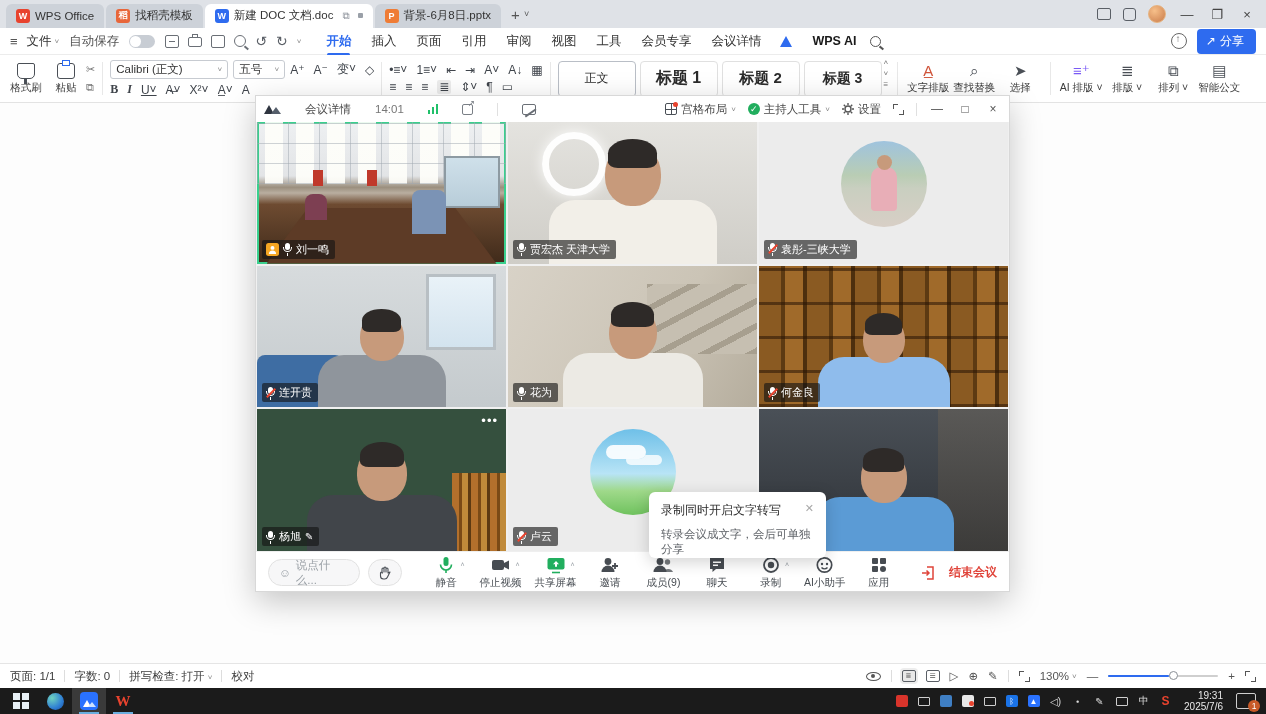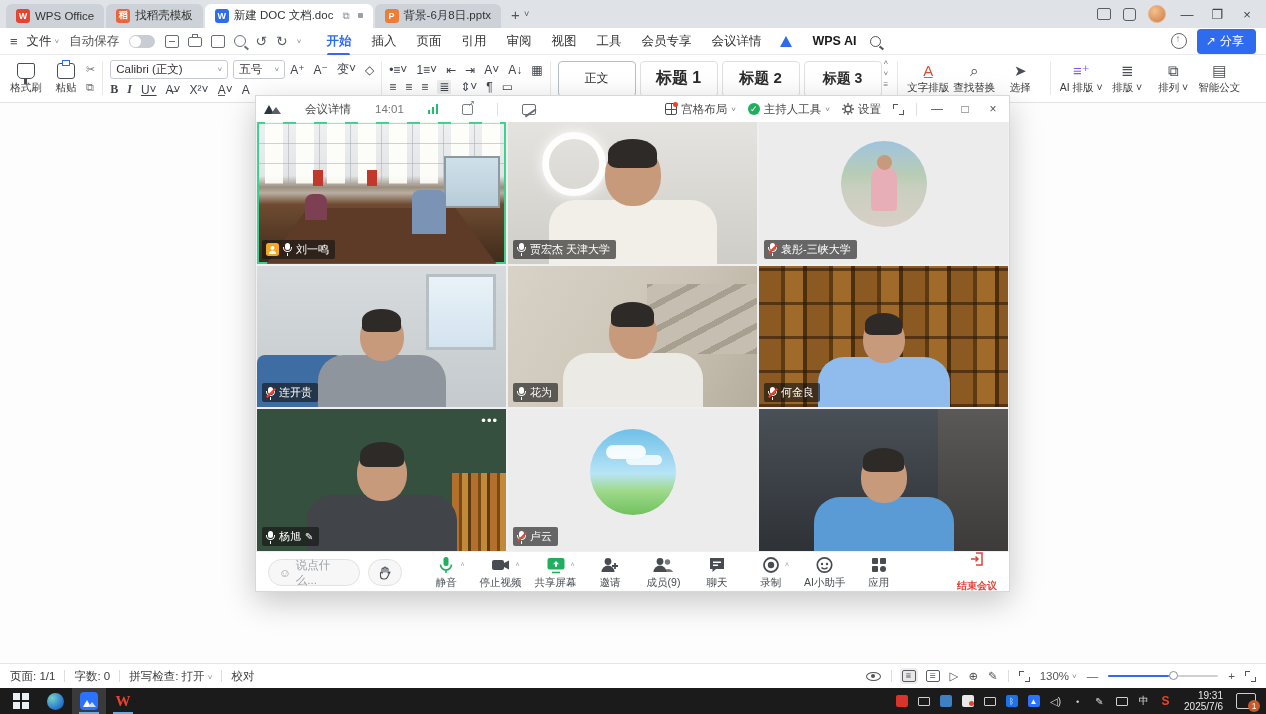--- a/index.html
+++ b/index.html
@@ -191,21 +191,21 @@
   
   .m-toolbar { height:42px; display:flex; align-items:center; padding:0 12px; gap:8px; border-top:1px solid #efefef; position:relative;}
   .chatpill { width:92px; height:27px; border:1px solid #e2e2e2; background:#f7f7f8; border-radius:14px;
     display:flex; align-items:center; gap:5px; padding:0 10px; color:#9aa0a6; font-size:11.5px;}
   .handpill { width:34px; height:27px; border:1px solid #e2e2e2; background:#f7f7f8; border-radius:14px;
     display:flex; align-items:center; justify-content:center;}
   .mt-center { position:absolute; left:170px; right:110px; display:flex; justify-content:center; gap:13px;}
   .mt-item { display:flex; flex-direction:column; align-items:center; width:48px; gap:1px; position:relative;}
   .mt-item .lab { font-size:10.5px; color:#474c52; white-space:nowrap;}
   .mt-item .car { position:absolute; right:2px; top:6px; font-size:7px; color:#9aa0a6;}
-  .endbtn { margin-left:auto; display:flex; align-items:center; gap:13px; color:#e0443a; font-size:10px; font-weight:bold;flex-direction:column;}
+  .endbtn { margin-left:auto; display:flex; align-items:center; gap:13px; color:#e0443a; font-size:12px; font-weight:bold;}
 
   
   .popup { position:absolute; left:393px; top:396px; width:177px; height:66px; background:#fff;
     border-radius:6px; box-shadow:0 4px 16px rgba(0,0,0,.18); padding:10px 12px; z-index:50;}
   .popup .ttl { font-size:12px; color:#2b2b2b; display:flex; justify-content:space-between;}
   .popup .ttl .x { color:#a8a8a8; font-size:11px;}
   .popup .bd { font-size:11.5px; color:#5f6368; margin-top:8px;}
 
   
   .statusbar { position:absolute; left:0; top:663px; width:100%; height:25px; background:#fff;
@@ -731,20 +731,27 @@
         </div>
       <div class="endbtn">
         <svg width="15" height="14" viewBox="0 0 15 14">
             <path d="M6 1 h6 v12 h-6" fill="none" stroke="#e0443a" stroke-width="1.5"></path>
             <path d="M1 7 h7 M5.5 4.5 L8 7 L5.5 9.5" fill="none" stroke="#e0443a" stroke-width="1.5"></path>
           </svg>
         <span>结束会议</span>
       </div>
     </div>
 
+    <div class="popup">
+      <div class="ttl">
+        <span>录制同时开启文字转写</span>
+        <span class="x">✕</span>
+      </div>
+      <div class="bd">转录会议成文字，会后可单独分享</div>
+    </div>
   </div>
 
   <div class="statusbar">
     <span>页面: 1/1</span>
     <span class="sb-sep"></span>
     <span>字数: 0</span>
     <span class="sb-sep"></span>
     <span><span>拼写检查: 打开</span> <span style="font-size:8px;color:#888;">˅</span></span>
     <span class="sb-sep"></span>
     <span>校对</span>

